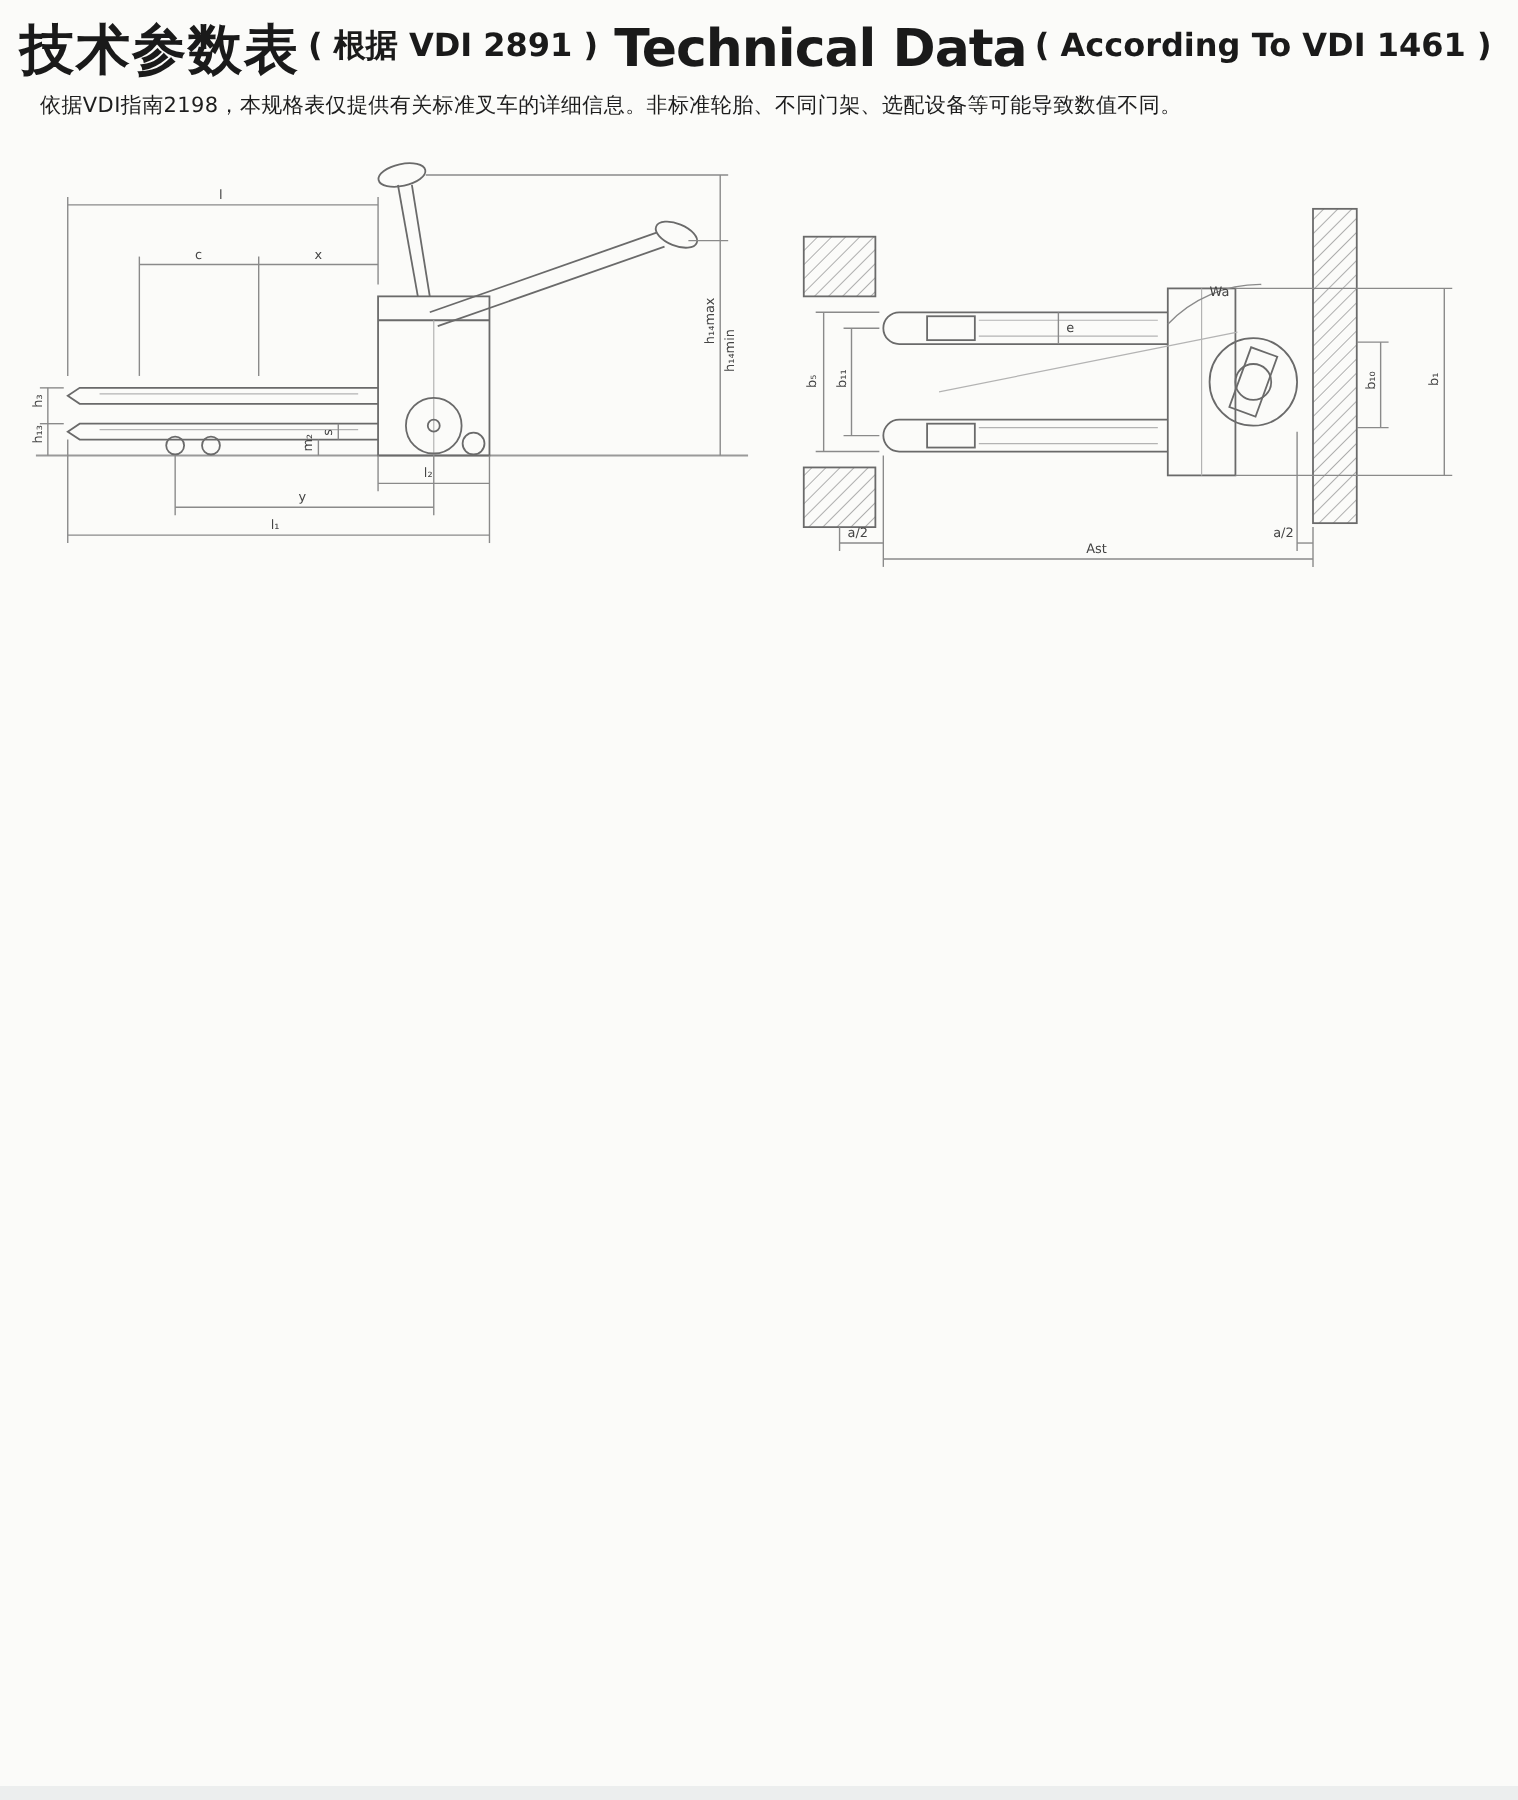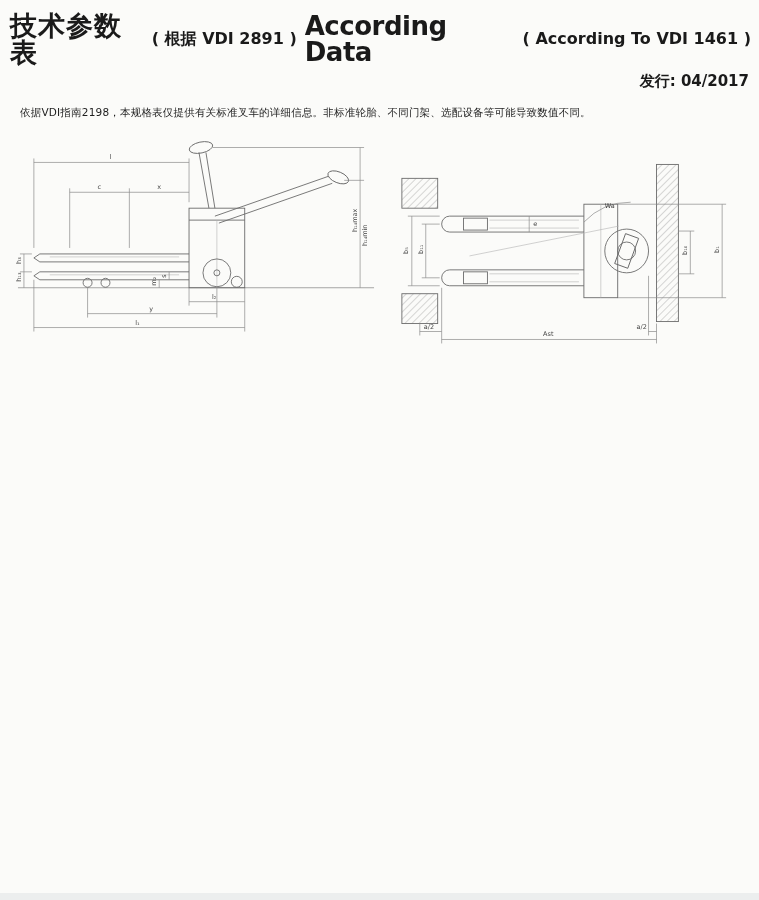--- a/index.html
+++ b/index.html
@@ -4,21 +4,21 @@
 <style>
   html,body{margin:0;padding:0;}
   body{
     width:759px;height:900px;background:#fbfbf9;
     font-family:"DejaVu Sans","Liberation Sans",sans-serif;
     color:#1a1a1a;position:relative;overflow:hidden;
   }
   .page{padding:10px 8px 0 8px;}
 
   
-  .hdr{display:flex;align-items:center;flex-wrap:nowrap;gap:4px;padding:2px 0 0 2px;}
+  .hdr{display:flex;align-items:flex-start;flex-wrap:nowrap;gap:4px;padding:2px 0 0 2px;}
   .t-zh{font-size:27px;font-weight:900;letter-spacing:1px;line-height:1;}
   .t-zh-p{font-size:16px;font-weight:800;line-height:1.35;white-space:nowrap;}
   .t-en{font-size:26px;font-weight:800;letter-spacing:-0.5px;line-height:1;margin-left:4px;}
   .t-en-p{font-size:16px;font-weight:800;line-height:1.35;white-space:nowrap;}
   .issue{font-size:15px;font-weight:800;text-align:right;margin:6px 2px 8px 0;}
 
   
   table.spec{border-collapse:collapse;width:743px;table-layout:fixed;
     border:1.6px solid #2e2e2e;background:#fff;}
 
@@ -30,24 +30,23 @@
   .bottomband{position:absolute;left:0;bottom:0;width:759px;height:7px;background:#eceeee;}
 </style>
 </head>
 <body>
 
 <div class="page">
 
   <div class="hdr">
     <span class="t-zh">技术参数表</span>
     <span class="t-zh-p">( 根据 VDI 2891 )</span>
-    <span class="t-en">According Data</span>
+    <span class="t-en">Technical Data</span>
     <span class="t-en-p">( According To VDI 1461 )</span>
   </div>
-  <div class="issue">发行: 04/2017</div>
 
   <table class="spec">
     <tbody></tbody>
   </table>
 
   <div class="footnote">依据VDI指南2198，本规格表仅提供有关标准叉车的详细信息。非标准轮胎、不同门架、选配设备等可能导致数值不同。</div>
 
   <div class="drawings">
 
     <svg width="372" height="212" viewBox="0 0 372 212">

